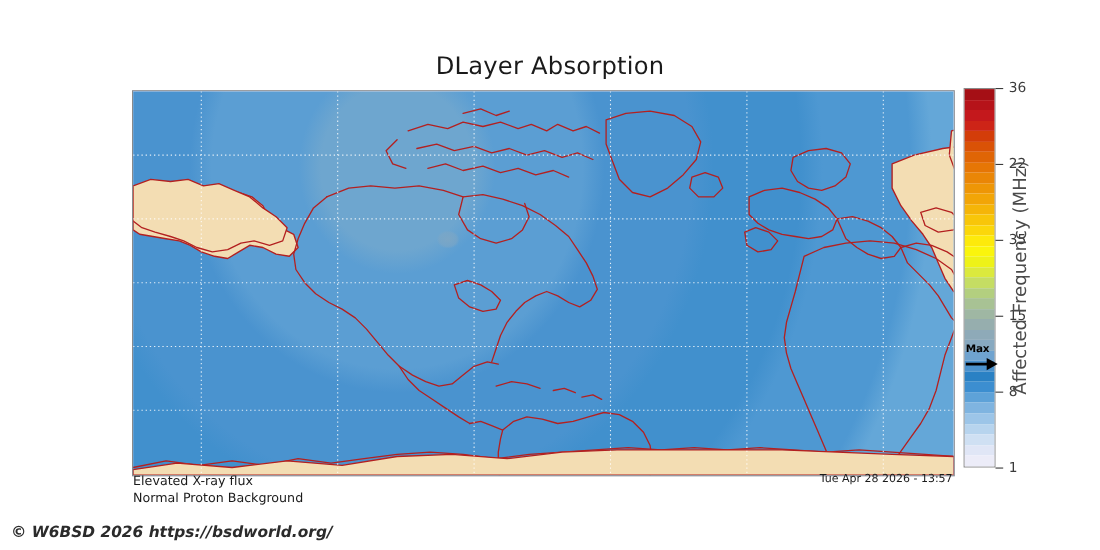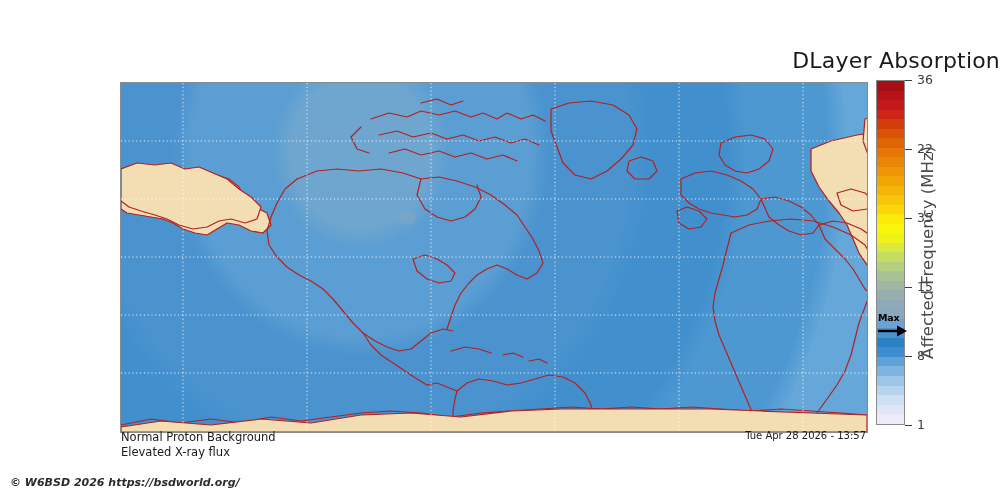--- a/index.html
+++ b/index.html
@@ -14,21 +14,21 @@
     overflow: hidden;
     font-family: "DejaVu Sans", "Liberation Sans", sans-serif;
   }
 
   
   #chart-title {
     position: absolute;
     left: 0;
     top: 48px;
     width: 1000px;
-    text-align: right;
+    text-align: center;
     font-size: 22px;
     color: #1a1a1a;
     letter-spacing: .2px;
   }
 
   
   #map-panel {
     position: absolute;
     left: 120px;
     top: 82px;
@@ -156,21 +156,21 @@
     top: 430px;
     width: 300px;
     text-align: right;
     font-size: 10px;
     color: #1a1a1a;
   }
   #footer {
     position: absolute;
     left: 10px;
     top: 476px;
-    font-size: 11px;
+    font-size: 14px;
     font-style: italic;
     font-weight: bold;
     color: #2b2b2b;
   }
 </style>
 </head>
 <body>
 
 <div id="chart-title">DLayer Absorption</div>
 
@@ -468,19 +468,19 @@
       <div class="dash"></div>
       <div class="val">1</div>
     </div>
   </div>
 
 <div id="cb-axis-label">
   <span>Affected Frequency (MHz)</span>
 </div>
 
 <div id="note-left">
+  <div>Elevated X-ray flux</div>
   <div>Normal Proton Background</div>
-  <div>Elevated X-ray flux</div>
 </div>
 
 <div id="timestamp">Tue Apr 28 2026 - 13:57</div>
 
 <div id="footer">© W6BSD 2026 https://bsdworld.org/</div>
 
 </body></html>

